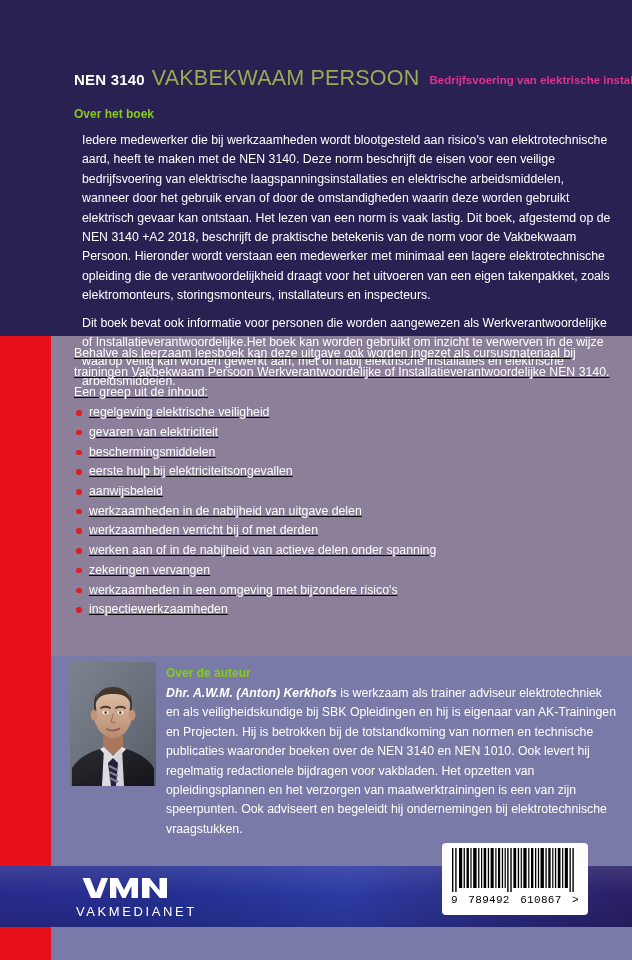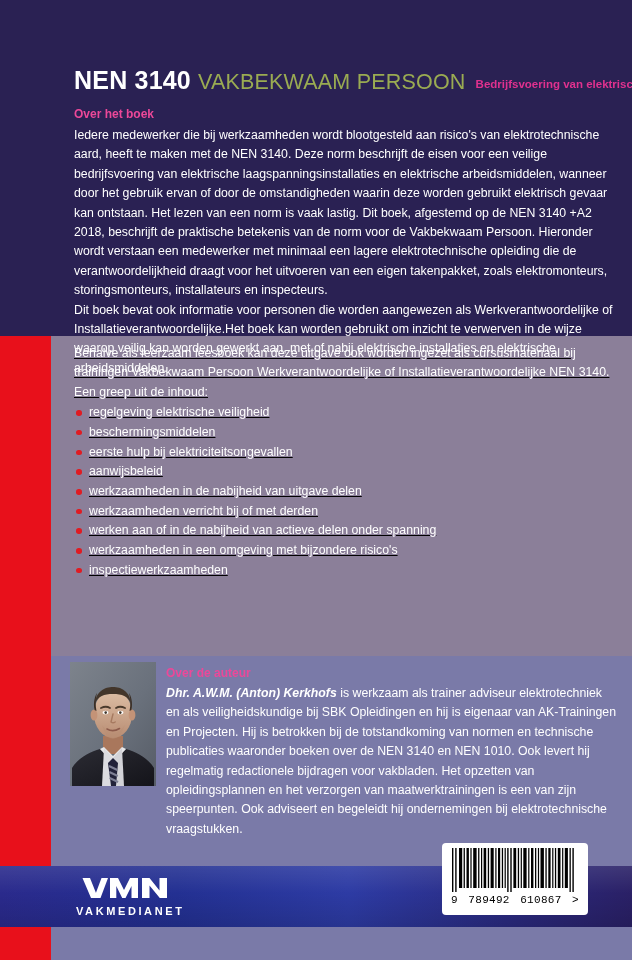--- a/index.html
+++ b/index.html
@@ -61,21 +61,21 @@
   
   .title-row {
     position: absolute;
     left: 74px; top: 66px;
     width: 545px;
     display: flex;
     align-items: baseline;
     white-space: nowrap;
   }
   .t-nen {
-    font-size: 25px;
+    font-size: 15px;
     font-weight: bold;
     color: #ffffff;
     letter-spacing: 0.2px;
   }
   .t-vak {
     font-size: 21.5px;
     font-weight: normal;
     color: #9aab52;
     letter-spacing: 0.2px;
     margin-left: 7px;
@@ -91,32 +91,32 @@
 
   
   .about {
     position: absolute;
     left: 74px; top: 106px;
     width: 545px;
   }
   .h-olive {
     font-size: 12px;
     font-weight: bold;
-    color: #ec4899;
+    color: #84cc16;
     margin: 0 0 3px 0;
     line-height: 17px;
   }
   .body-light {
     font-size: 12.3px;
     color: #ffffff;
     line-height: 19.4px;
     font-weight: normal;
     text-align: left;
   }
-  .body-light p { margin: 0; }
+  .body-light p { margin: 8px; }
 
   
   .course {
     position: absolute;
     left: 74px; top: 344px;
     width: 545px;
     text-decoration: underline;
   }
   .course .body-light { font-size: 12.3px; line-height: 19.4px; }
   .bullets {
@@ -191,22 +191,22 @@
 
   
   .logo {
     position: absolute;
     left: 74px; top: 876px;
     width: 96px;
   }
   .logo-mark { display: block; }
   .logo-word {
     color: #ffffff;
-    font-size: 11px;
-    font-weight: bold;
+    font-size: 13px;
+    font-weight: normal;
     letter-spacing: 2.6px;
     text-align: center;
     margin-top: 1px;
     line-height: 9px;
     padding-left: 2px;
   }
 </style>
 </head>
 <body>
 
@@ -231,26 +231,28 @@
       <p>Iedere medewerker die bij werkzaamheden wordt blootgesteld aan risico's van elektrotechnische aard, heeft te maken met de NEN 3140. Deze norm beschrijft de eisen voor een veilige bedrijfsvoering van elektrische laagspanningsinstallaties en elektrische arbeidsmiddelen, wanneer door het gebruik ervan of door de omstandigheden waarin deze worden gebruikt elektrisch gevaar kan ontstaan. Het lezen van een norm is vaak lastig. Dit boek, afgestemd op de NEN 3140 +A2 2018, beschrijft de praktische betekenis van de norm voor de Vakbekwaam Persoon. Hieronder wordt verstaan een medewerker met minimaal een lagere elektrotechnische opleiding die de verantwoordelijkheid draagt voor het uitvoeren van een eigen takenpakket, zoals elektromonteurs, storingsmonteurs, installateurs en inspecteurs.</p>
       <p>Dit boek bevat ook informatie voor personen die worden aangewezen als Werkverantwoordelijke of Installatieverantwoordelijke.Het boek kan worden gebruikt om inzicht te verwerven in de wijze waarop veilig kan worden gewerkt aan, met of nabij elektrische installaties en elektrische arbeidsmiddelen.</p>
     </div>
   </div>
 
   <div class="course">
     <div class="body-light">Behalve als leerzaam leesboek kan deze uitgave ook worden ingezet als cursusmateriaal bij trainingen Vakbekwaam Persoon Werkverantwoordelijke of Installatieverantwoordelijke NEN 3140.</div>
     <div class="body-light">Een greep uit de inhoud:</div>
     <ul class="bullets">
       <li>regelgeving elektrische veiligheid</li>
+      <li>gevaren van elektriciteit</li>
       <li>beschermingsmiddelen</li>
       <li>eerste hulp bij elektriciteitsongevallen</li>
       <li>aanwijsbeleid</li>
       <li>werkzaamheden in de nabijheid van uitgave delen</li>
       <li>werkzaamheden verricht bij of met derden</li>
       <li>werken aan of in de nabijheid van actieve delen onder spanning</li>
+      <li>zekeringen vervangen</li>
       <li>werkzaamheden in een omgeving met bijzondere risico's</li>
       <li>inspectiewerkzaamheden</li>
     </ul>
   </div>
 
   <div class="author-photo">
     <svg width="86" height="124" viewBox="0 0 86 124">
       <defs>
         <linearGradient id="bgGrad" x1="0" y1="0" x2="1" y2="1">
           <stop offset="0%" stop-color="#7d838c"></stop>

